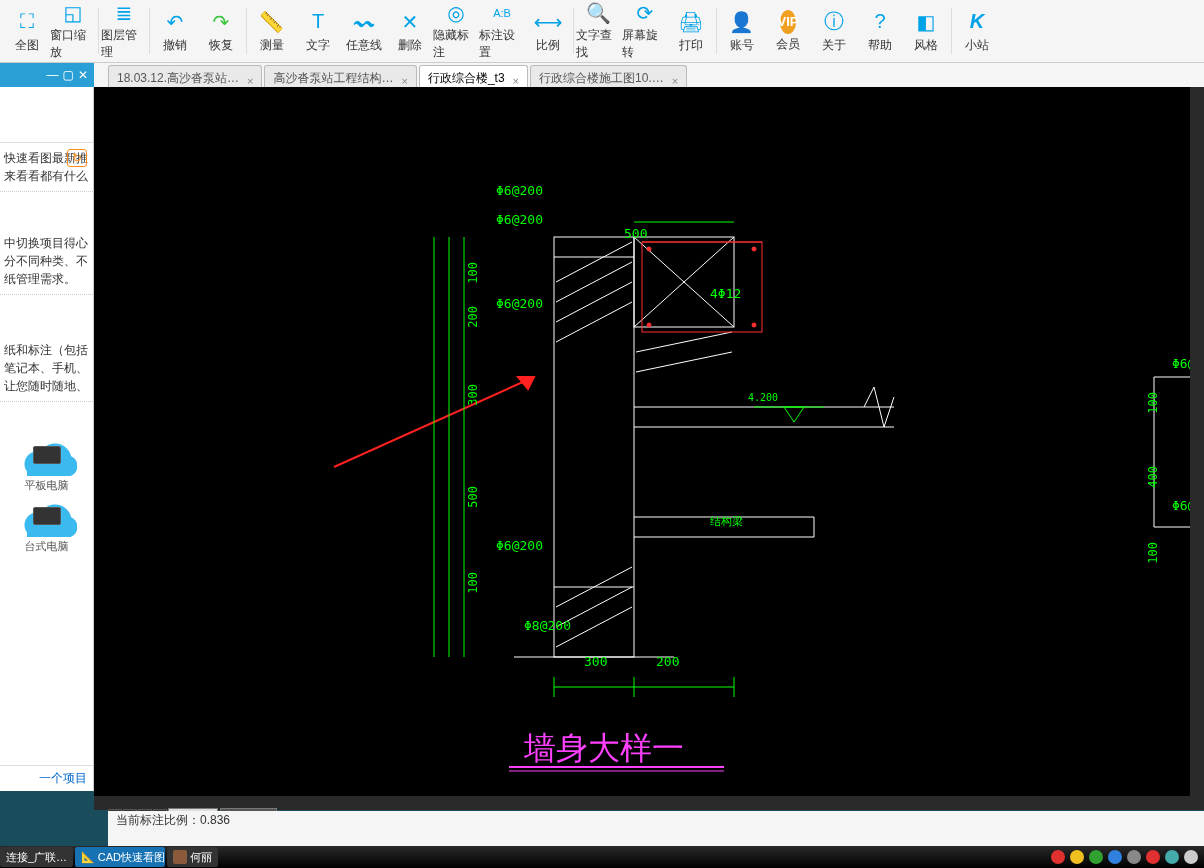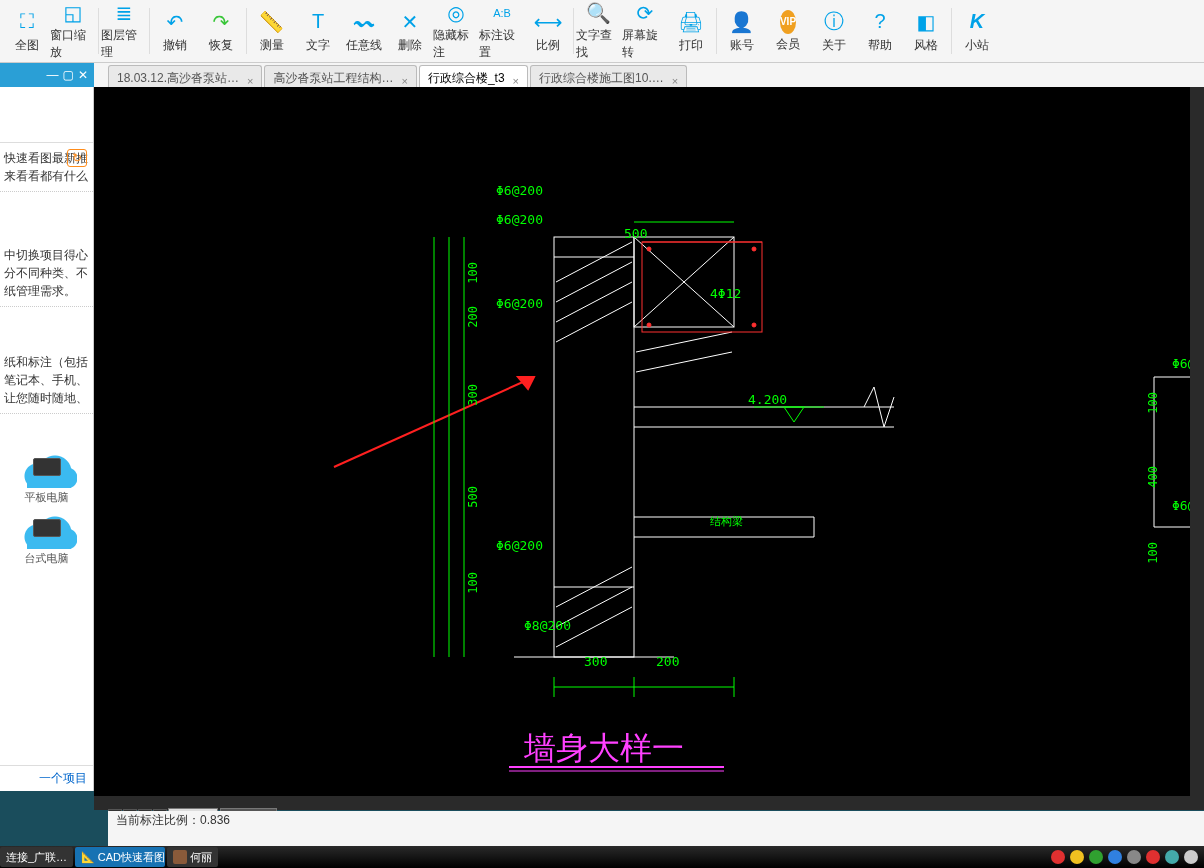--- a/index.html
+++ b/index.html
@@ -122,21 +122,21 @@
   <div class="tool-btn">
       <div class="ico">🖨</div>
       <span>打印</span>
     </div>
   <div class="sep"></div>
   <div class="tool-btn">
       <div class="ico">👤</div>
       <span>账号</span>
     </div>
   <div class="tool-btn vip">
-      <div class="ico" style="background:#f0a020;color:#fff;border-radius:50%;font-size:10px;font-weight:bold;width:16px;height:24px">VIP</div>
+      <div class="ico" style="background:#f0a020;color:#fff;border-radius:50%;font-size:13px;font-weight:bold;width:16px;height:24px">VIP</div>
       <span>会员</span>
     </div>
   <div class="tool-btn">
       <div class="ico">ⓘ</div>
       <span>关于</span>
     </div>
   <div class="tool-btn">
       <div class="ico">?</div>
       <span>帮助</span>
     </div>
@@ -175,21 +175,21 @@
       <span class="x">×</span>
     </div>
 </div>
 
 <div class="sidepanel">
   <div style="height:56px;border-bottom:1px solid #ddd;position:relative">
     <div class="refresh-ico">↻</div>
   </div>
   <div class="side-block"><span style="white-space:pre-line">快速看图最新推
 来看看都有什么</span></div>
-  <div class="side-block" style="margin-top:48px"><span style="white-space:pre-line">中切换项目得心
+  <div class="side-block" style="margin-top:36px"><span style="white-space:pre-line">中切换项目得心
 分不同种类、不
 纸管理需求。</span></div>
   <div class="side-block" style="margin-top:40px"><span style="white-space:pre-line">纸和标注（包括
 笔记本、手机、
 让您随时随地、</span></div>
   <div style="margin-top:40px">
     <div class="side-device">
         <div class="cloud">
           <div class="laptop"></div>
         </div>
@@ -279,21 +279,21 @@
   </svg>
 
   <div id="anno-layer" style="position:absolute;inset:0;">
       <span style="position: absolute; left: 402px; top: 96px; color: rgb(0, 255, 0); font-size: 13px; font-family: monospace; white-space: nowrap;">Φ6@200</span>
       <span style="position: absolute; left: 402px; top: 125px; color: rgb(0, 255, 0); font-size: 13px; font-family: monospace; white-space: nowrap;">Φ6@200</span>
       <span style="position: absolute; left: 402px; top: 209px; color: rgb(0, 255, 0); font-size: 13px; font-family: monospace; white-space: nowrap;">Φ6@200</span>
       <span style="position: absolute; left: 402px; top: 451px; color: rgb(0, 255, 0); font-size: 13px; font-family: monospace; white-space: nowrap;">Φ6@200</span>
       <span style="position: absolute; left: 430px; top: 531px; color: rgb(0, 255, 0); font-size: 13px; font-family: monospace; white-space: nowrap;">Φ8@200</span>
       <span style="position: absolute; left: 530px; top: 139px; color: rgb(0, 255, 0); font-size: 13px; font-family: monospace; white-space: nowrap;">500</span>
       <span style="position: absolute; left: 616px; top: 199px; color: rgb(0, 255, 0); font-size: 13px; font-family: monospace; white-space: nowrap;">4Φ12</span>
-      <span style="position: absolute; left: 654px; top: 305px; color: rgb(0, 255, 0); font-size: 13px; font-family: monospace; white-space: nowrap;">4.200</span>
+      <span style="position: absolute; left: 654px; top: 305px; color: rgb(0, 255, 0); font-size: 10px; font-family: monospace; white-space: nowrap;">4.200</span>
       <span style="position: absolute; left: 616px; top: 427px; color: rgb(0, 255, 0); font-size: 11px; font-family: monospace; white-space: nowrap;">结构梁</span>
       <span style="position: absolute; left: 490px; top: 567px; color: rgb(0, 255, 0); font-size: 13px; font-family: monospace; white-space: nowrap;">300</span>
       <span style="position: absolute; left: 562px; top: 567px; color: rgb(0, 255, 0); font-size: 13px; font-family: monospace; white-space: nowrap;">200</span>
       <span style="position: absolute; left: 1078px; top: 269px; color: rgb(0, 255, 0); font-size: 13px; font-family: monospace; white-space: nowrap;">Φ6@</span>
       <span style="position: absolute; left: 1078px; top: 411px; color: rgb(0, 255, 0); font-size: 13px; font-family: monospace; white-space: nowrap;">Φ6@</span>
       <span style="position: absolute; left: 372px; top: 175px; color: rgb(0, 255, 0); font-size: 12px; font-family: monospace; writing-mode: vertical-rl; transform: rotate(180deg);">100</span>
       <span style="position: absolute; left: 372px; top: 219px; color: rgb(0, 255, 0); font-size: 12px; font-family: monospace; writing-mode: vertical-rl; transform: rotate(180deg);">200</span>
       <span style="position: absolute; left: 372px; top: 297px; color: rgb(0, 255, 0); font-size: 12px; font-family: monospace; writing-mode: vertical-rl; transform: rotate(180deg);">300</span>
       <span style="position: absolute; left: 372px; top: 399px; color: rgb(0, 255, 0); font-size: 12px; font-family: monospace; writing-mode: vertical-rl; transform: rotate(180deg);">500</span>
       <span style="position: absolute; left: 372px; top: 485px; color: rgb(0, 255, 0); font-size: 12px; font-family: monospace; writing-mode: vertical-rl; transform: rotate(180deg);">100</span>

